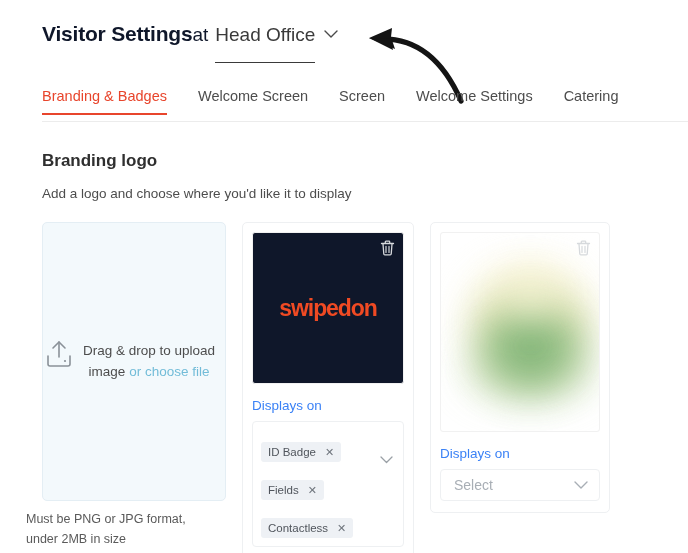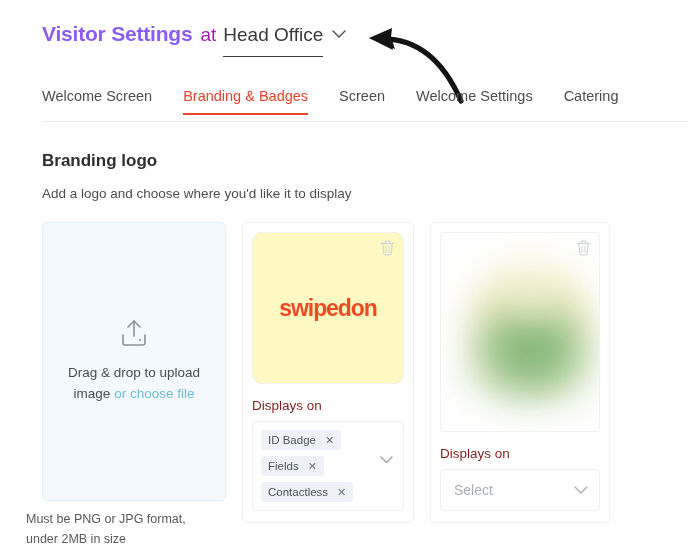--- a/index.html
+++ b/index.html
@@ -21,40 +21,40 @@
     position: absolute;
     left: 42px;
     top: 22px;
     display: flex;
     align-items: baseline;
     white-space: nowrap;
   }
   .page-title {
     font-size: 21px;
     font-weight: bold;
-    color: #8b5cf6;
+    color: #0f172a;
     letter-spacing: -0.2px;
   }
   .title-at {
     font-size: 19px;
-    color: #a21caf;
-    margin-left: 8px;
+    color: #0f172a;
+    margin-left: 0;
     font-weight: normal;
   }
   .location-picker {
     margin-left: 7px;
     display: flex;
     align-items: baseline;
     cursor: pointer;
   }
   .location-name {
     font-size: 19px;
     color: #3a3a3a;
     border-bottom: 1.6px solid #3a3a3a;
-    padding-bottom: 10px;
+    padding-bottom: 16px;
   }
   .location-chevron {
     margin-left: 9px;
     display: inline-block;
     position: relative;
     top: -2px;
   }
 
   
   .annotation-arrow {
@@ -148,21 +148,21 @@
 
   
   .upload-card {
     width: 184px;
     height: 279px;
     background: #f3f9fc;
     border: 1px solid #e4eef4;
     border-radius: 5px;
     box-sizing: border-box;
     display: flex;
-    flex-direction: column;
+    flex-direction: row;
     align-items: center;
     justify-content: center;
     cursor: pointer;
   }
   .upload-icon { margin-bottom: 12px; }
   .upload-text {
     font-size: 13.5px;
     color: #4d4d4d;
     text-align: center;
     line-height: 1.55;
@@ -186,44 +186,44 @@
   .logo-card {
     width: 172px;
     padding: 9px 9px 11px 9px;
     display: flex;
     flex-direction: column;
   }
   .logo-preview {
     position: relative;
     width: 100%;
     height: 152px;
-    background: #fef9c3;
+    background: #0f172a;
     border: 1px solid #f1f1f1;
-    border-radius: 9px;
+    border-radius: 3px;
     box-sizing: border-box;
     display: flex;
     align-items: center;
     justify-content: center;
   }
   .logo-wordmark {
     font-size: 23px;
     font-weight: bold;
     color: #f04a23;
     letter-spacing: -1.1px;
   }
   .trash-btn {
     position: absolute;
     top: 7px;
     right: 8px;
     cursor: pointer;
     line-height: 0;
   }
   .displays-on-label {
     font-size: 13.5px;
-    color: #7f1d1d;
+    color: #3b82f6;
     margin: 14px 0 8px 0;
   }
   .tags-field {
     border: 1px solid #eef0f2;
     border-radius: 4px;
     box-sizing: border-box;
     padding: 8px 8px 8px 8px;
     display: flex;
     align-items: flex-start;
     justify-content: space-between;
@@ -239,20 +239,21 @@
   .tag {
     background: #eef1f5;
     border-radius: 3px;
     padding: 4px 7px;
     font-size: 11.5px;
     color: #50555c;
     display: flex;
     align-items: center;
     gap: 9px;
     white-space: nowrap;
+    margin-top: 12px;
   }
   .tag-remove {
     color: #6f757d;
     font-size: 11px;
     cursor: pointer;
     line-height: 1;
   }
   .field-chevron {
     margin-top: 20px;
     margin-right: 2px;
@@ -302,21 +303,21 @@
   .blob-d {
     width: 60px; height: 40px;
     left: 60px; top: 42px;
     background: #fbf7dd;
     opacity: .9;
   }
   .select-field {
     border: 1px solid #eef0f2;
     border-radius: 4px;
     box-sizing: border-box;
-    height: 42px;
+    height: 32px;
     padding: 0 11px 0 13px;
     display: flex;
     align-items: center;
     justify-content: space-between;
     cursor: pointer;
   }
   .select-placeholder {
     font-size: 14px;
     color: #a8aeb5;
   }
@@ -340,22 +341,22 @@
 <div class="annotation-arrow">
   <svg width="115" height="85" viewBox="0 0 115 85">
     <path d="M18 17 C48 16, 78 31, 99 79" fill="none" stroke="#141414" stroke-width="5.2" stroke-linecap="round"></path>
     <path d="M7 16 L30 6 L29 15 L33 27 Z" fill="#141414"></path>
     <path d="M7 16 L31 28 L29 17 Z" fill="#141414"></path>
   </svg>
 </div>
 
 <div class="tab-bar">
   <div class="tab-list">
+    <div class="tab active">Branding &amp; Badges</div>
     <div class="tab">Welcome Screen</div>
-    <div class="tab active">Branding &amp; Badges</div>
     <div class="tab">Screen</div>
     <div class="tab">Welcome Settings</div>
     <div class="tab">Catering</div>
   </div>
   <div class="tab-underline"></div>
 </div>
 
 <div class="section-title">Branding logo</div>
 <div class="section-sub">Add a logo and choose where you'd like it to display</div>
 

